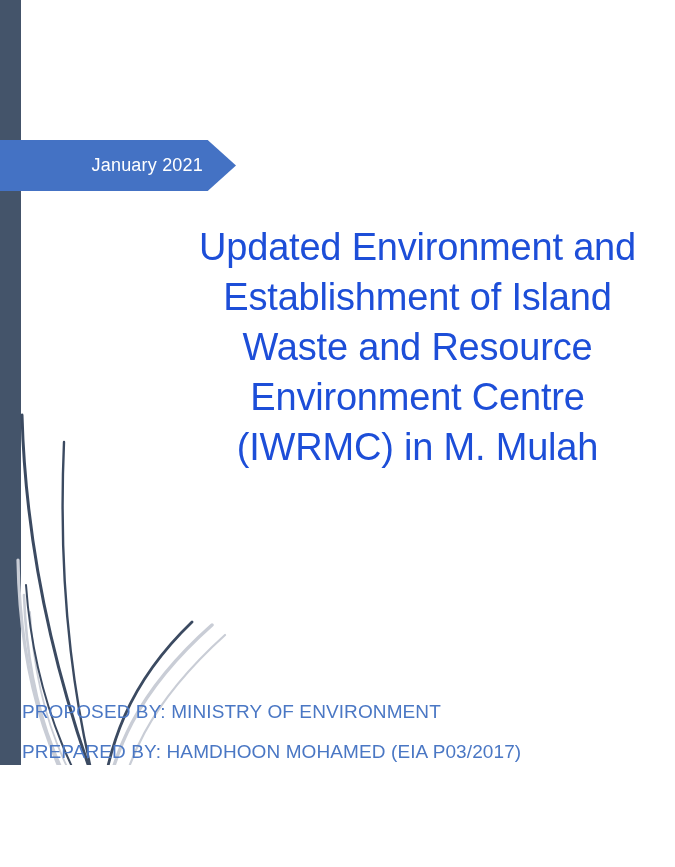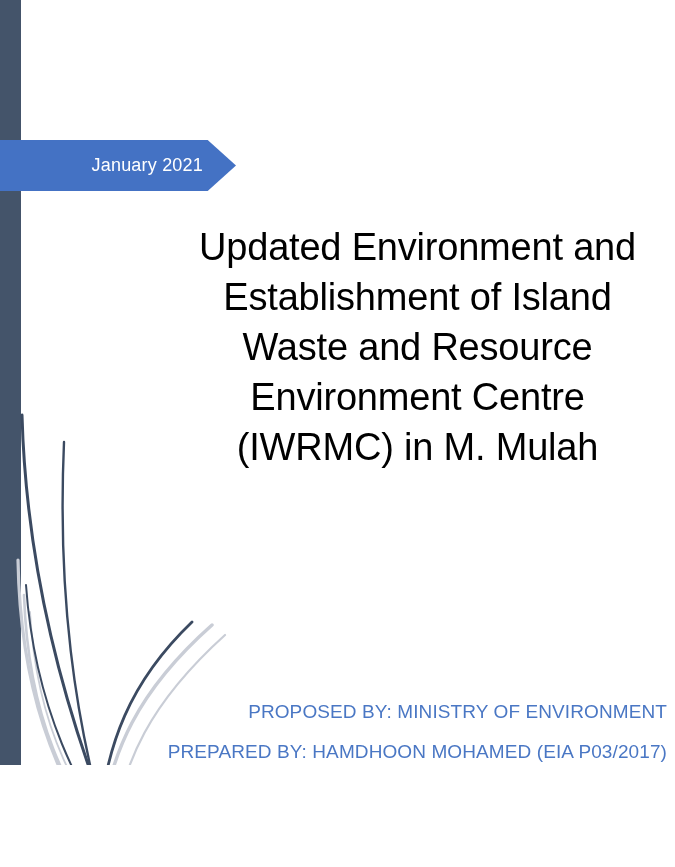--- a/index.html
+++ b/index.html
@@ -61,35 +61,35 @@
 
   
   .title-block {
     position: absolute;
     left: 165px;
     top: 222px;
     width: 505px;
     text-align: center;
   }
   .title-line {
-    color: #000000;
+    color: #1d4ed8;
     font-size: 38px;
     line-height: 50px;
     font-weight: 400;
     letter-spacing: -0.2px;
     white-space: nowrap;
   }
 
   
   .footer-block {
     position: absolute;
     left: 22px;
     top: 692px;
     width: 645px;
-    text-align: right;
+    text-align: left;
   }
   .footer-line {
     color: #4A77C4;
     font-size: 19px;
     line-height: 40px;
     font-weight: 400;
     letter-spacing: 0.1px;
     white-space: nowrap;
   }
 </style>

